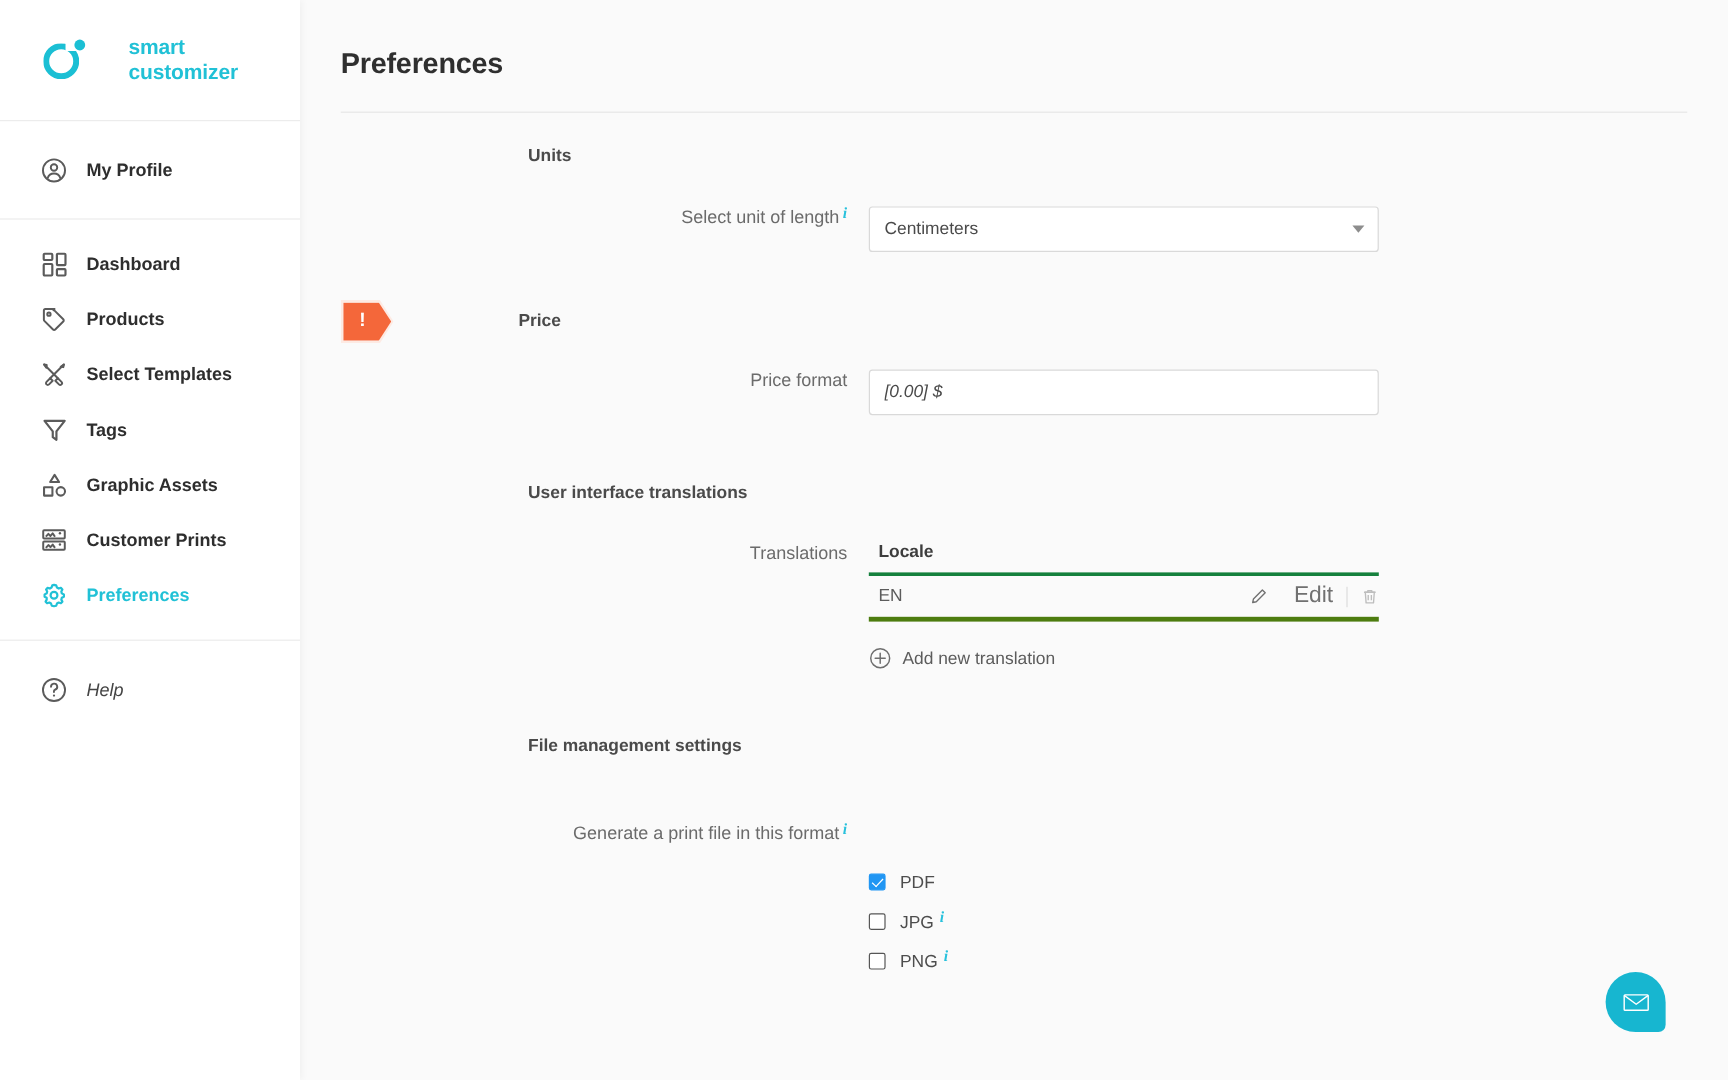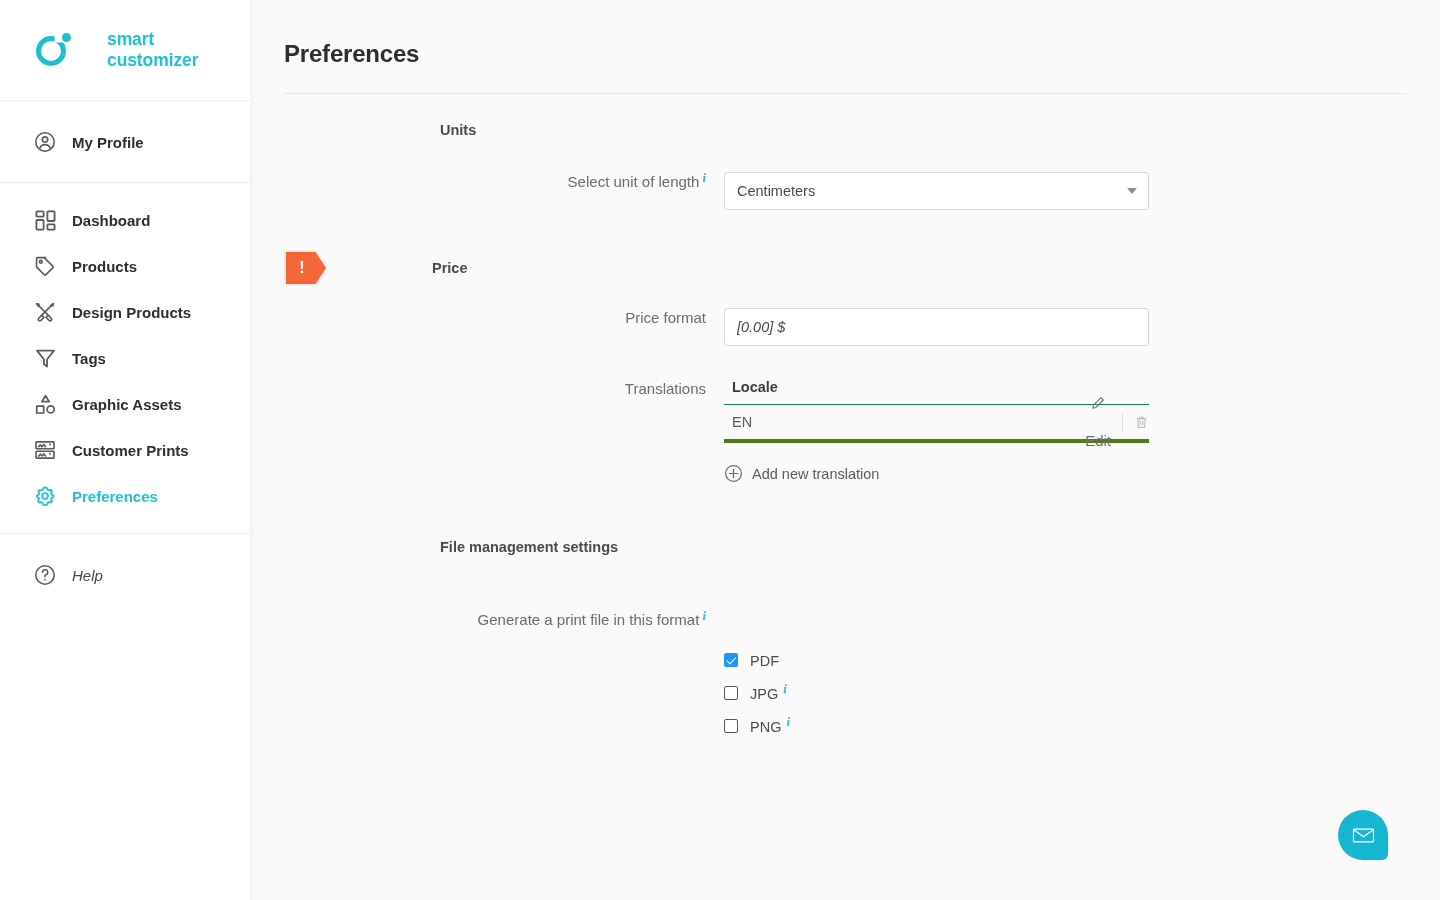--- a/index.html
+++ b/index.html
@@ -210,37 +210,37 @@
     color: #4a4a4a;
   }
 
   
   .tbl { width: 425px; }
   .tbl-head {
     font-size: 14.5px;
     font-weight: 700;
     color: #3d3d3d;
     padding: 0 0 9px 8px;
-    border-bottom: 1px solid #15803d;
+    border-bottom: 3px solid #15803d;
   }
   .tbl-row {
     display: flex; align-items: center;
     height: 38px;
     border-bottom: 4px solid #4d7c0f;
     padding-left: 8px;
   }
   .tbl-cell {
     flex: 1 1 auto;
     font-size: 14.5px;
     color: #5c5c5c;
   }
   .row-actions { display: flex; align-items: center; }
   .act-edit {
     display: flex; align-items: center; gap: 22px;
-    color: #707070; font-size: 15px; cursor: pointer; flex-direction: column;
+    color: #707070; font-size: 19px; cursor: pointer;
   }
   .act-sep { width: 1px; height: 17px; background: #dcdcdc; margin: 0 11px; }
   .act-del { color: #bdbdbd; cursor: pointer; display: flex; align-items: center; }
 
   .add-link {
     display: flex; align-items: center; gap: 9px;
     margin-top: 21px;
     font-size: 14.5px;
     color: #5c5c5c;
     cursor: pointer;
@@ -350,21 +350,21 @@
         <span class="ico">
           <svg width="22" height="22" viewBox="0 0 24 24" fill="none" stroke="currentColor" stroke-width="1.8" stroke-linecap="round" stroke-linejoin="round">
             <path d="M3 3l12.5 12.5"></path>
             <path d="M21 3L8.5 15.5"></path>
             <path d="M3 3l2.4.5L5 5.9z" fill="currentColor"></path>
             <path d="M21 3l-.5 2.4L18.1 5z" fill="currentColor"></path>
             <path d="M15.5 15.5l3.3 3.3a1.6 1.6 0 1 1-2.3 2.3l-3.3-3.3z"></path>
             <path d="M8.5 15.5l-3.3 3.3a1.6 1.6 0 1 0 2.3 2.3l3.3-3.3z"></path>
           </svg>
         </span>
-        <span class="lbl">Design Products</span>
+        <span class="lbl">Select Templates</span>
       </div>
 
       <div class="nav-item">
         <span class="ico">
           <svg width="21" height="21" viewBox="0 0 22 22" fill="none" stroke="currentColor" stroke-width="1.9" stroke-linejoin="round">
             <path d="M2.2 2.8h17.6L12.6 12v7.4l-3.2-2.3V12z"></path>
           </svg>
         </span>
         <span class="lbl">Tags</span>
       </div>
@@ -455,20 +455,23 @@
 
       <div class="row" style="margin-top:32px;">
         <div class="field-label">
           <span>Price format</span>
         </div>
         <div class="control">
           <input class="text-input" type="text" value="[0.00] $" style="">
         </div>
       </div>
 
+      <div style="margin-top:57px;">
+        <div class="section-title">User interface translations</div>
+      </div>
 
       <div class="row" style="margin-top:33px;">
         <div class="field-label">
           <span>Translations</span>
         </div>
         <div class="control">
           <div class="tbl">
             <div class="tbl-head">Locale</div>
             <div class="tbl-row">
               <div class="tbl-cell">EN</div>

